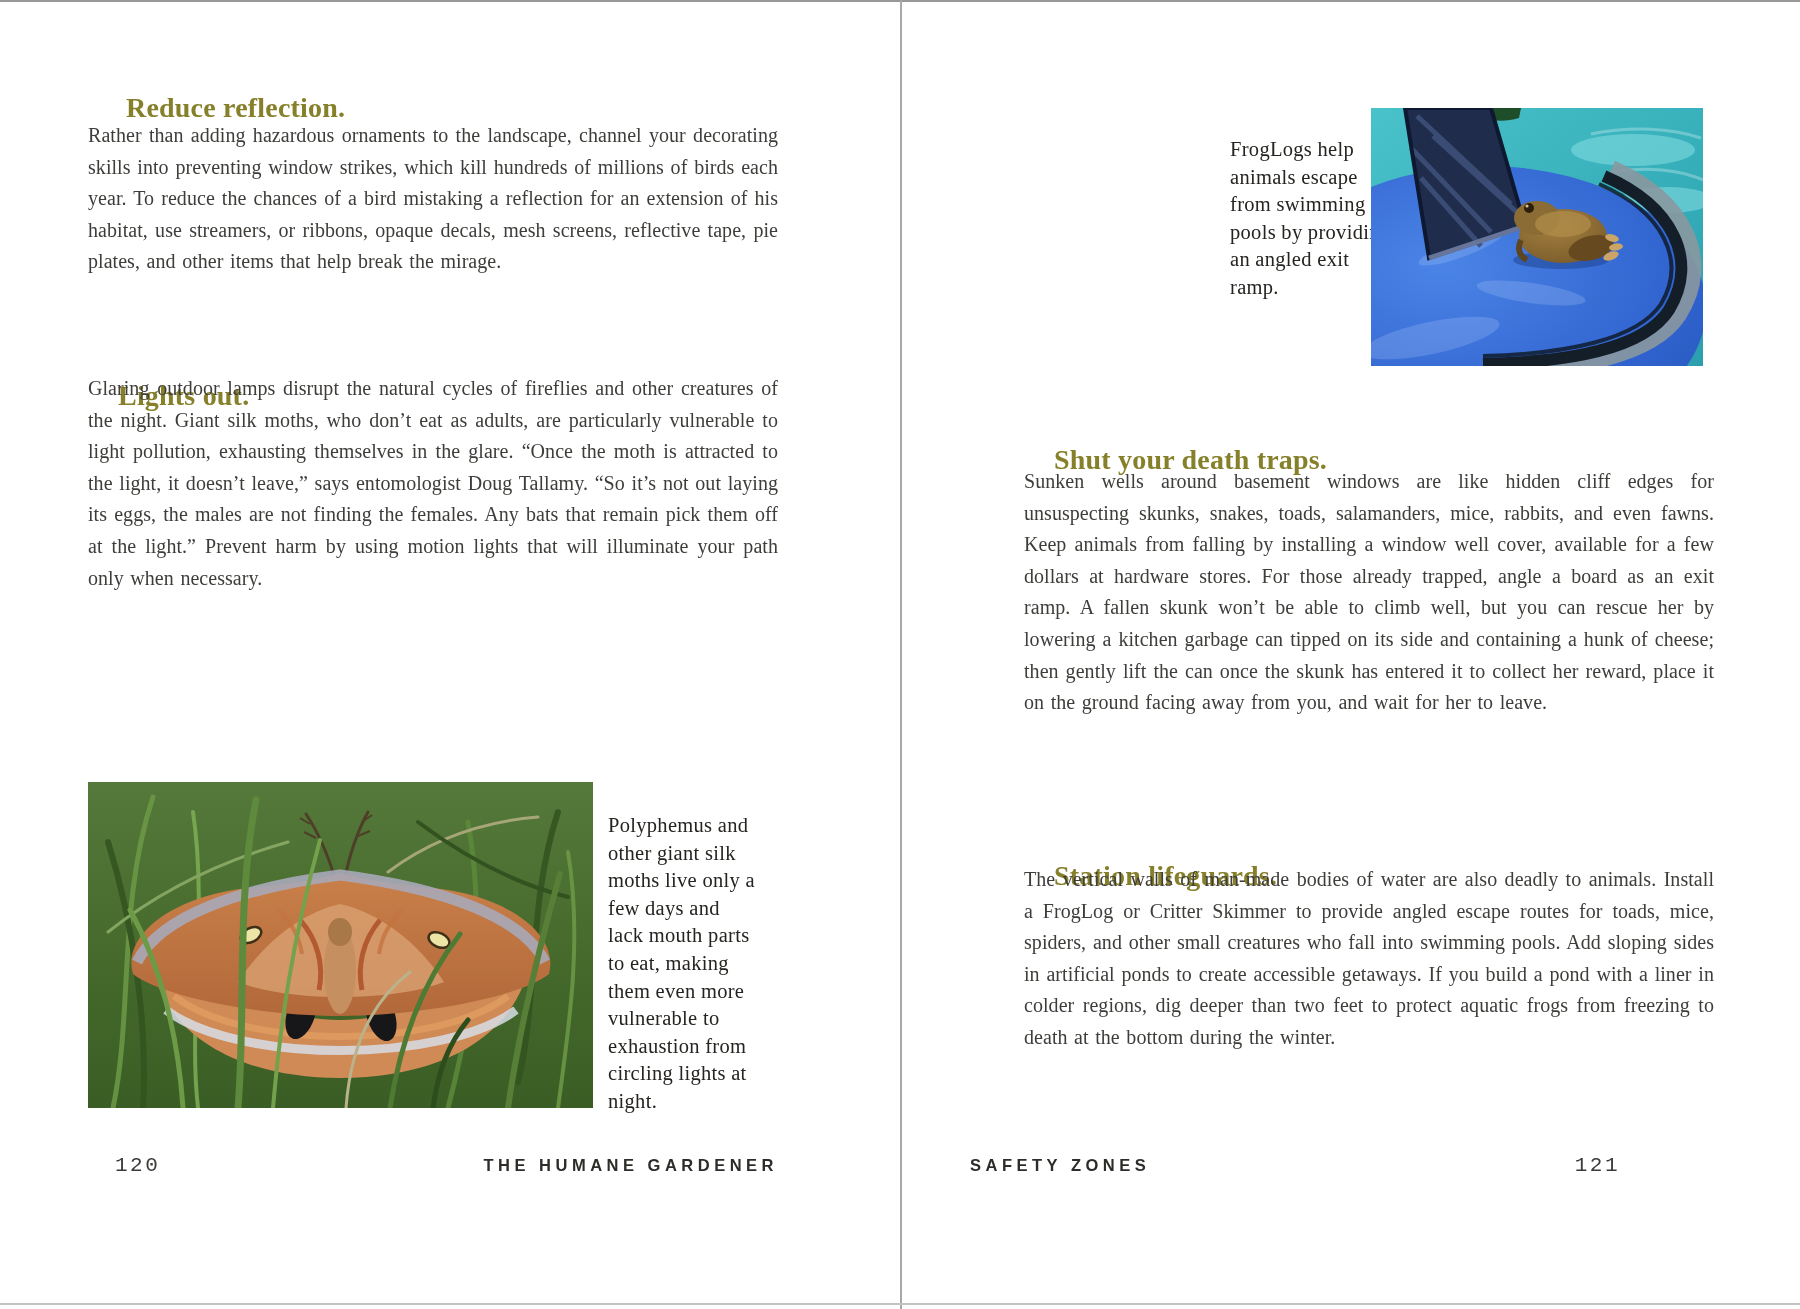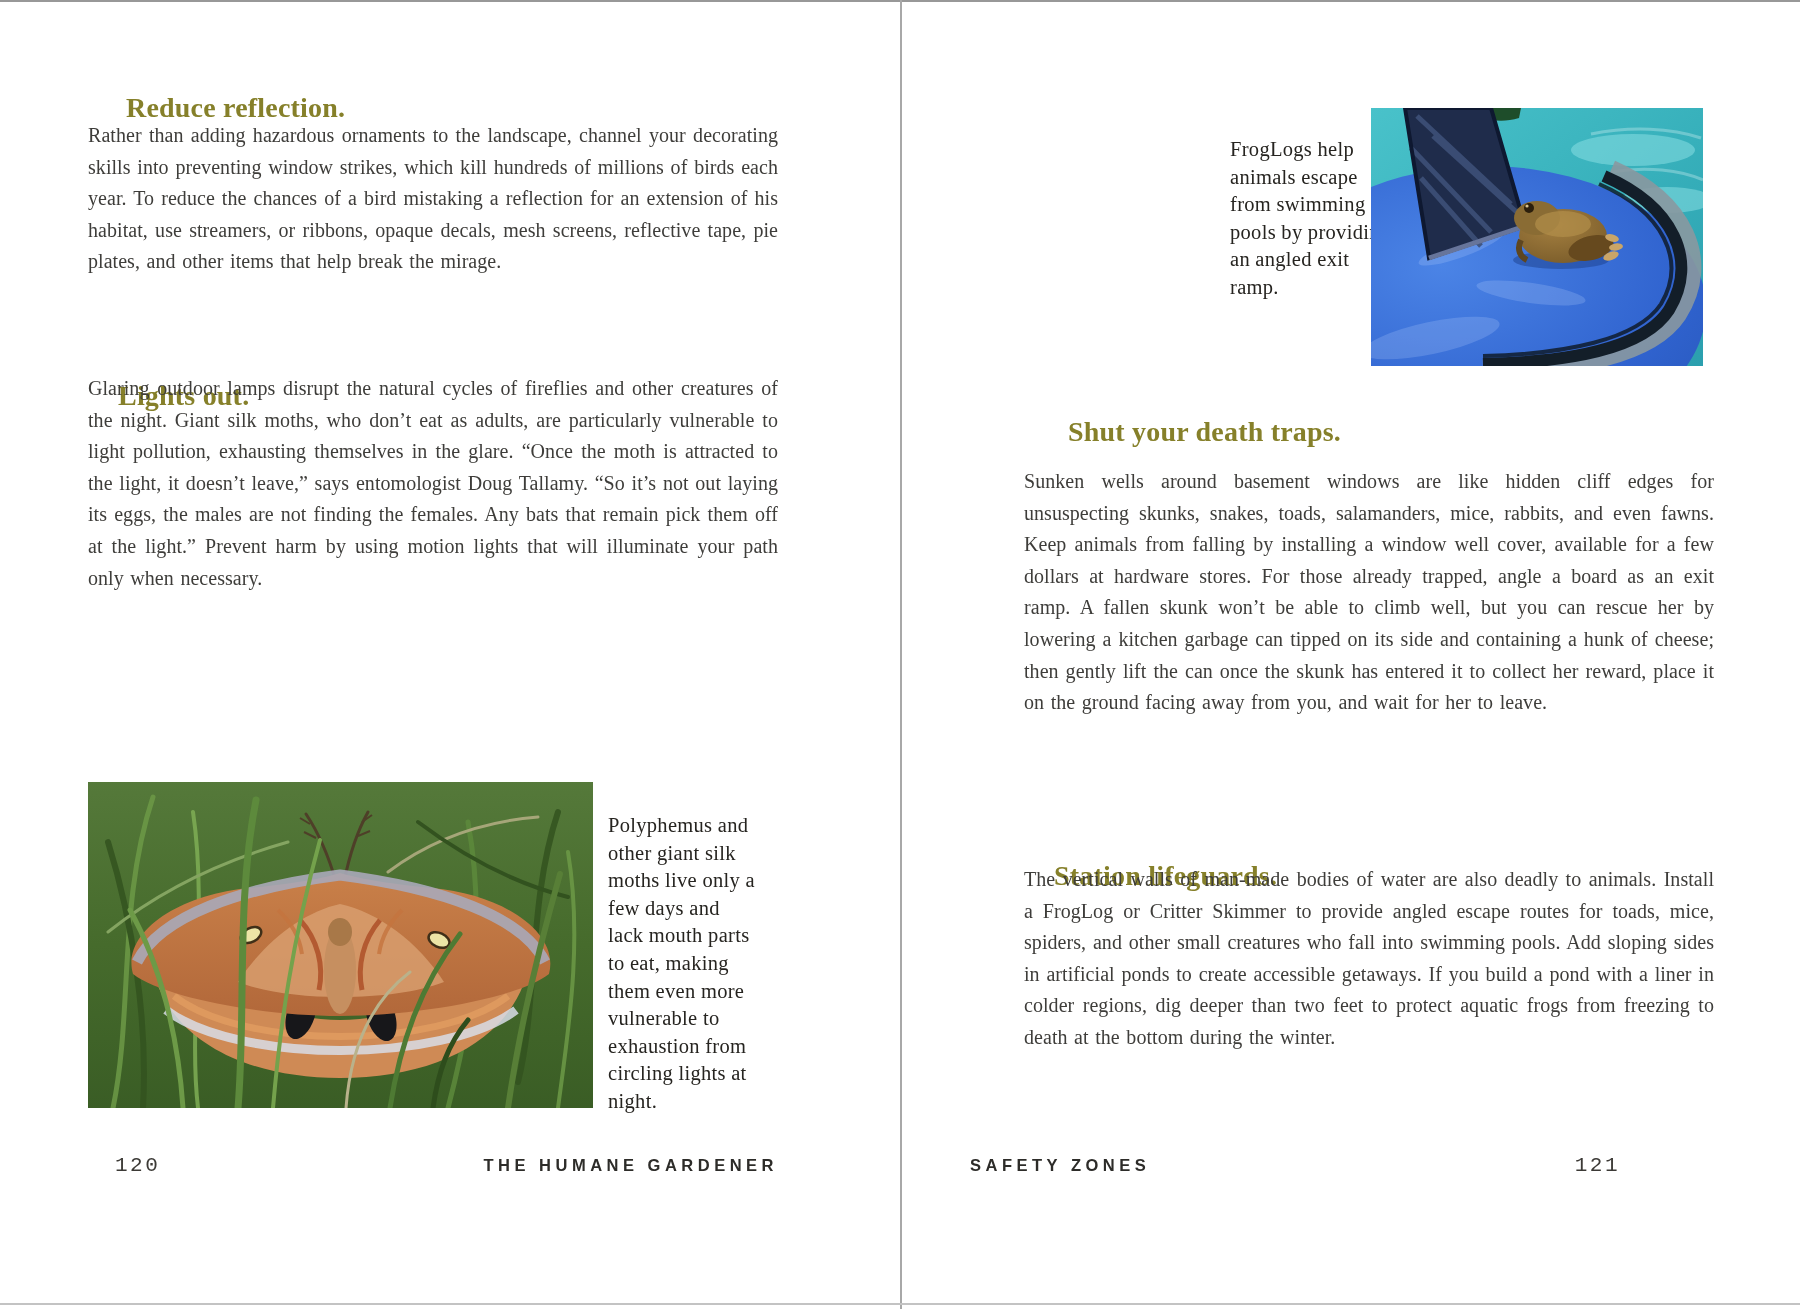--- a/index.html
+++ b/index.html
@@ -209,21 +209,21 @@
           <path d="M-40,14 C-44,22 -42,30 -34,34" stroke="#5e4620" stroke-width="6" fill="none"></path>
           <g fill="#caa567">
             <ellipse cx="50" cy="30" rx="8" ry="4" transform="rotate(-20 50 30)"></ellipse>
             <ellipse cx="55" cy="21" rx="7" ry="3.6" transform="rotate(-8 55 21)"></ellipse>
             <ellipse cx="51" cy="12" rx="7" ry="3.6" transform="rotate(14 51 12)"></ellipse>
           </g>
         </g>
       </svg>
     </div>
 
-    <div class="heading" style="left:1054px;top:416px;margin-left:14px;">Shut your death traps.</div>
+    <div class="heading" style="left:1054px;top:444px;">Shut your death traps.</div>
 
     <div class="bodypar" style="left:1024px;top:466px;">Sunken wells around basement windows are like hidden cliff edges for unsuspecting skunks, snakes, toads, salamanders, mice, rabbits, and even fawns. Keep animals from falling by installing a window well cover, available for a few dollars at hardware stores. For those already trapped, angle a board as an exit ramp. A fallen skunk won’t be able to climb well, but you can rescue her by lowering a kitchen garbage can tipped on its side and containing a hunk of cheese; then gently lift the can once the skunk has entered it to collect her reward, place it on the ground facing away from you, and wait for her to leave.</div>
 
     <div class="heading" style="left:1054px;top:860px;">Station lifeguards.</div>
 
     <div class="bodypar" style="left:1024px;top:864px;">The vertical walls of man-made bodies of water are also deadly to ani­mals. Install a FrogLog or Critter Skimmer to provide angled escape routes for toads, mice, spiders, and other small creatures who fall into swimming pools. Add sloping sides in artificial ponds to create acces­sible getaways. If you build a pond with a liner in colder regions, dig deeper than two feet to protect aquatic frogs from freezing to death at the bottom during the winter.</div>
 
     <div class="footer footer-right">
       <span class="running-title">SAFETY ZONES</span>
       <span class="folio">121</span>

